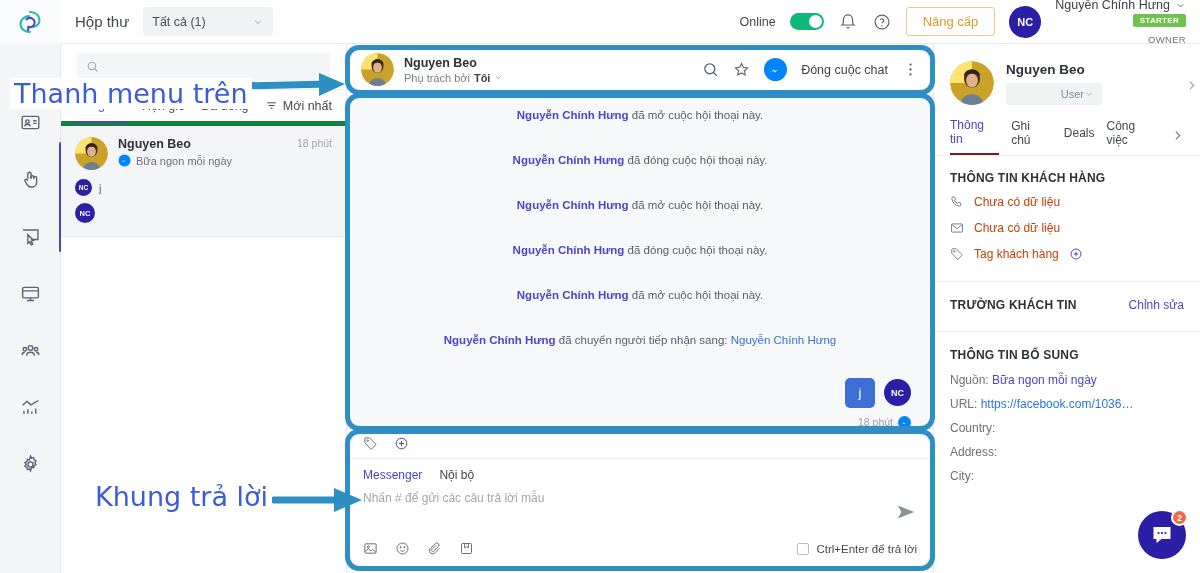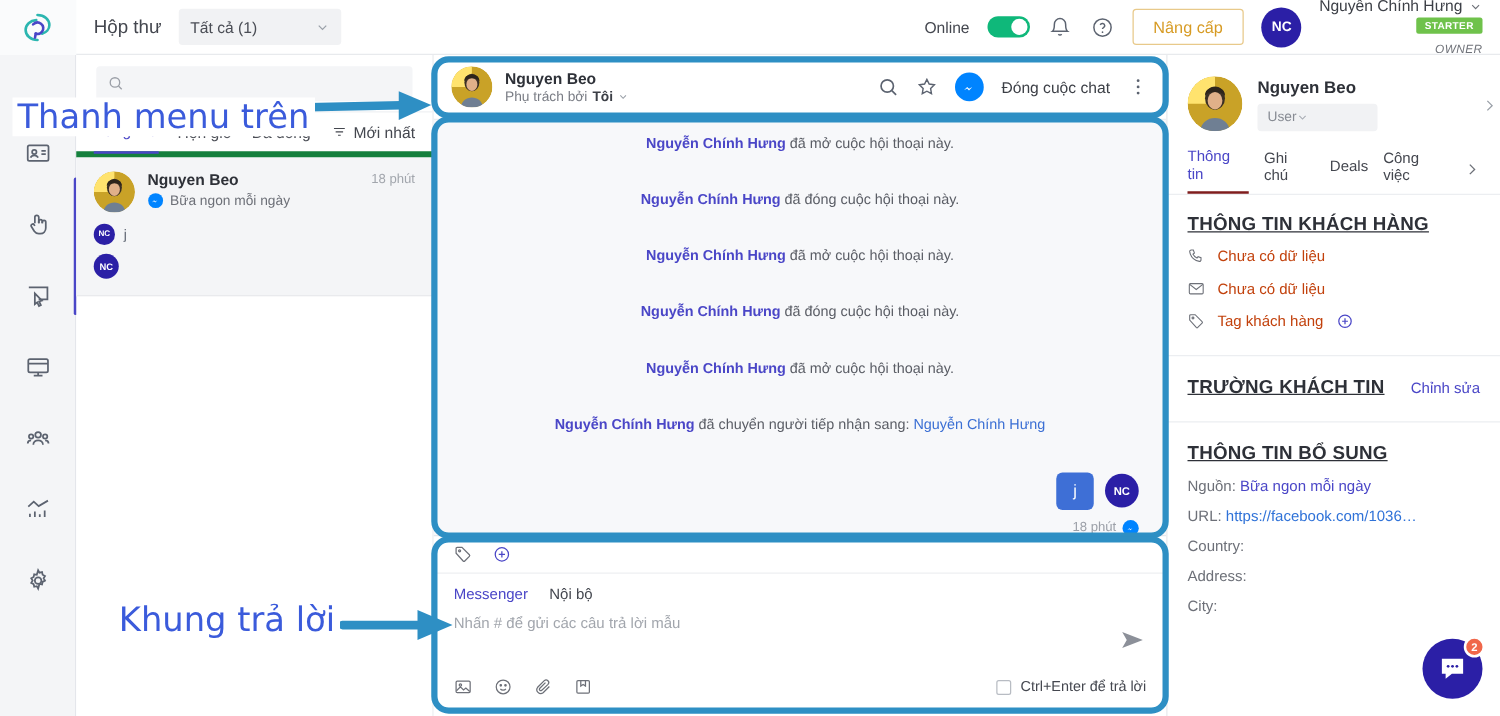--- a/index.html
+++ b/index.html
@@ -63,21 +63,21 @@
     color: #fff; font-size: 11px; font-weight: bold;
     display: flex; align-items: center; justify-content: center;
   }
   .user-block { display: flex; flex-direction: column; gap: 2px; }
   .user-name-row { display: flex; align-items: center; gap: 5px; font-size: 12.5px; color: #3c3f46; }
   .user-badges { display: flex; align-items: flex-end; gap: 7px; flex-direction: column; }
   .badge-starter {
     background: #6fc24b; color: #fff; font-size: 8px; font-weight: bold;
     padding: 2px 7px; border-radius: 2px; letter-spacing: .3px;
   }
-  .badge-owner { font-size: 9.5px; color: #70737a; letter-spacing: .3px; font-style: italic; }
+  .badge-owner { font-size: 9.5px; color: #70737a; letter-spacing: .3px; }
 
   
   .convlist {
     position: absolute; left: 61px; top: 44px; width: 286px; height: 529px;
     background: #fff; border-right: 1px solid #e8eaed;
   }
   .cl-search {
     height: 46px; display: flex; align-items: center; padding: 0 16px;
     border-bottom: 1px solid #f0f1f3;
   }
@@ -172,29 +172,29 @@
   .rp-ck { margin-left: auto; display: flex; align-items: center; gap: 7px; font-size: 11.5px; color: #44474f; }
   .ckbox { width: 12px; height: 12px; border: 1px solid #b8bcc3; border-radius: 2px; }
 
   
   .right { position: absolute; left: 933px; top: 44px; width: 267px; height: 529px; background: #fff; border-left: 1px solid #e8eaed; }
   .rt-prof { display: flex; align-items: center; gap: 12px; padding: 17px 16px 0 16px; }
   .rt-av { width: 44px; height: 44px; border-radius: 50%; overflow: hidden; flex: 0 0 44px; }
   .rt-name { font-size: 13.5px; color: #2e3138; font-weight: 700; }
   .rt-role {
     margin-top: 6px; width: 96px; height: 22px; background: #f1f2f4; border-radius: 3px;
-    display: flex; align-items: center; justify-content: flex-start; padding: 0 8px;
+    display: flex; align-items: center; justify-content: flex-end; padding: 0 8px;
     font-size: 11px; color: #878b93; cursor: pointer;
   }
   .rt-tabs { display: flex; align-items: center; gap: 12px; padding: 13px 16px 0 16px; font-size: 12px; color: #44474f; }
   .rt-tab { cursor: pointer; padding-bottom: 7px; }
   .rt-tab.active { color: #4a46c7; border-bottom: 2px solid #7f1d1d; }
   .rt-more { margin-left: auto; color: #6d7078; }
   .rt-sep { border-top: 1px solid #eceef1; }
-  .rt-sec-title { font-size: 15px; font-weight: 700; color: #2e3138; letter-spacing: .2px; text-decoration: underline; }
+  .rt-sec-title { font-size: 12px; font-weight: 700; color: #2e3138; letter-spacing: .2px; }
   .rt-row { display: flex; align-items: center; gap: 10px; padding: 6px 16px; font-size: 12px; color: #c2410c; }
   .rt-row svg { width: 14px; height: 14px; color: #6d7078; flex: 0 0 14px; }
   .rt-kv { padding: 5px 16px; font-size: 12px; color: #6d7078; }
   .rt-kv b { font-weight: 400; }
   .rt-val { color: #4a46c7; }
   .rt-val.link { color: #2f72d8; }
   .rt-chev-right { position: absolute; right: 2px; top: 34px; color: #9aa0a8; }
 
   
   .fab {

